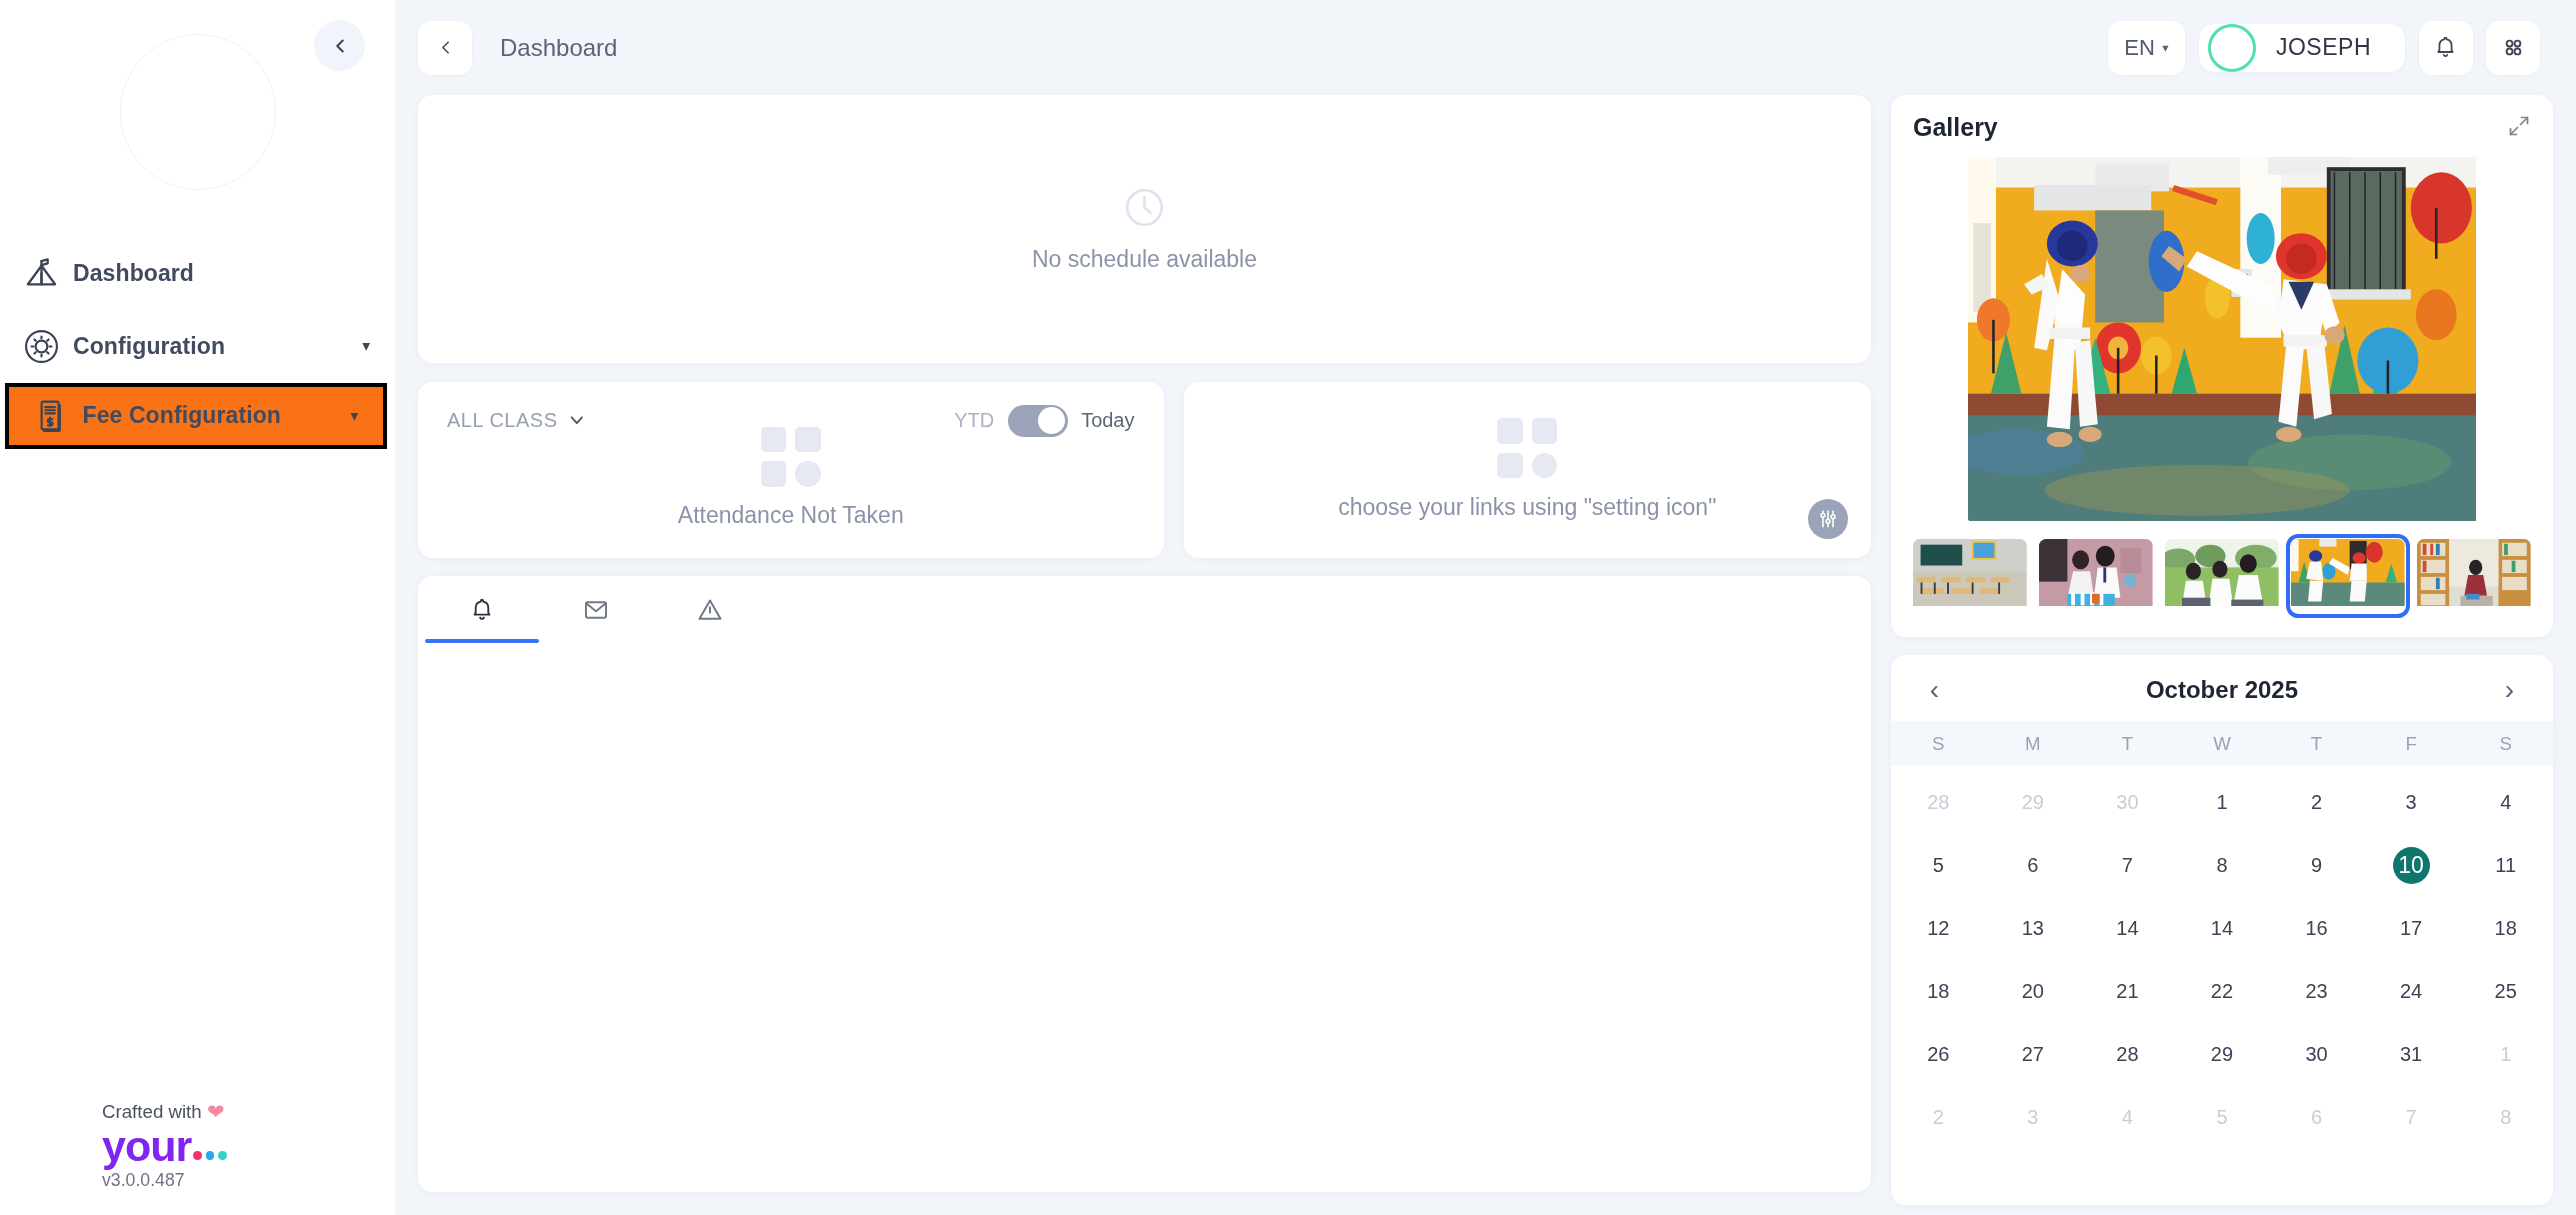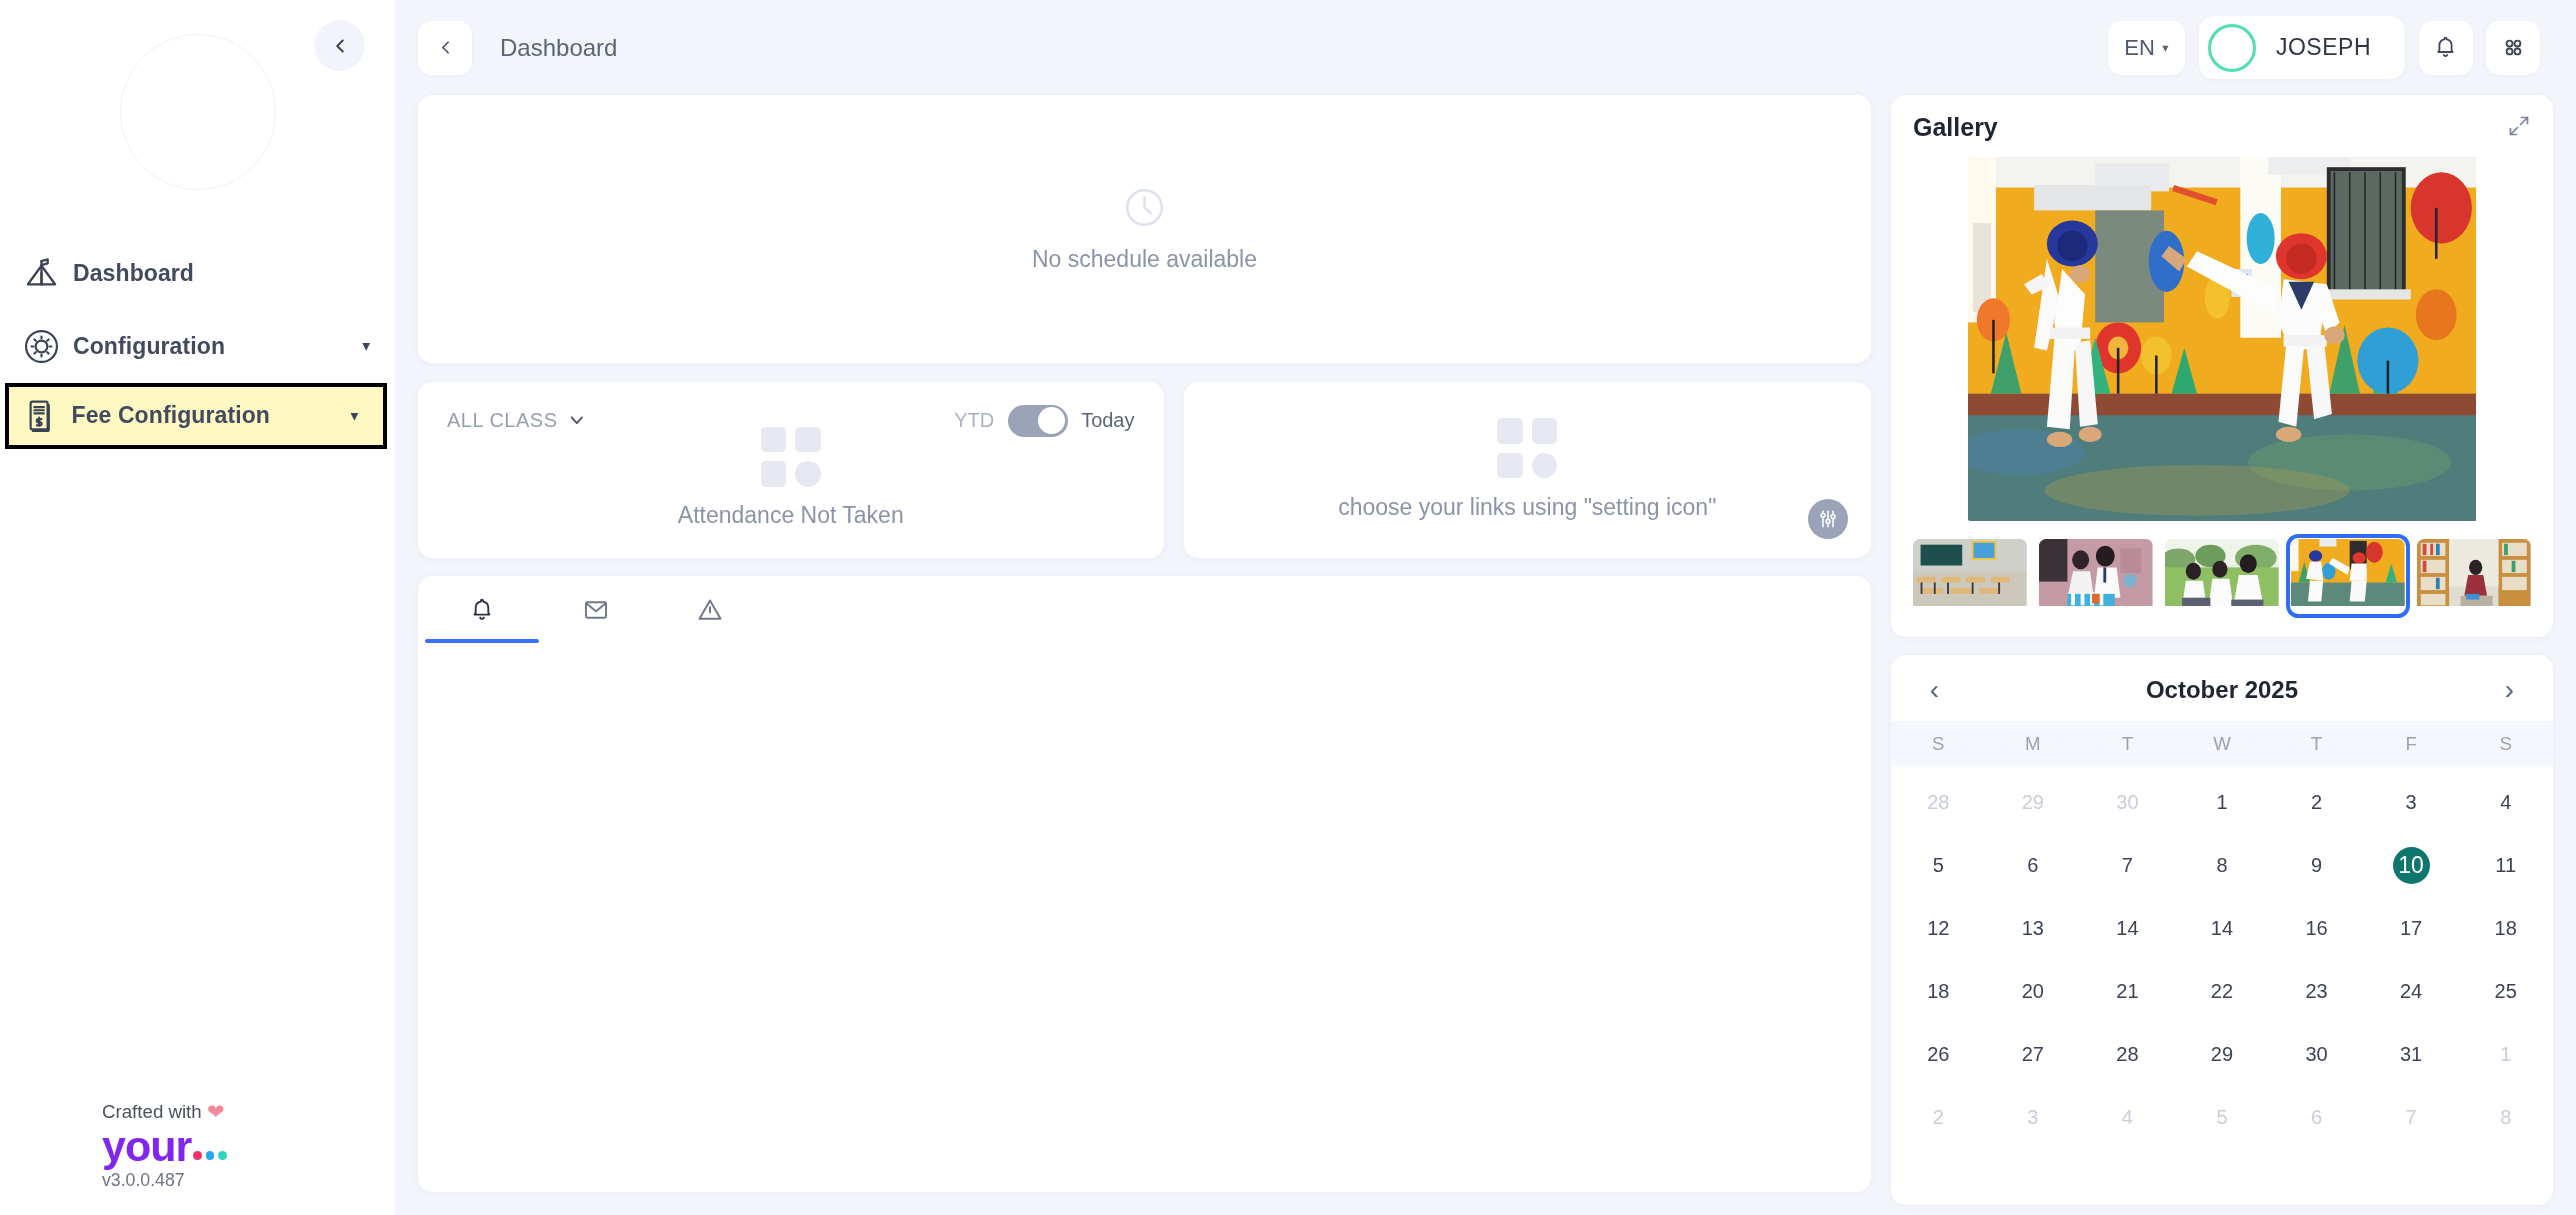--- a/index.html
+++ b/index.html
@@ -35,22 +35,22 @@
     display: flex; align-items: center; height: 73px;
     padding: 0 25px 0 17.7px; cursor: pointer; position: relative;
   }
   .nav-icon { width: 48px; flex: 0 0 48px; display:flex; align-items:center; justify-content:center; }
   .nav-label {
     font-size: 23px; font-weight: bold; color: #424a60;
     letter-spacing: 0.1px; flex: 1; margin-left: 7.3px;
   }
   .nav-caret { font-size: 15.6px; color: #3d4557; margin-left: auto; }
   .nav-item.highlight {
-    border: 4.7px solid #000000; background: #fef9c3;
-    margin-left: 5.2px; margin-right: 7.8px; padding-left: 7px; height: 66px;
+    border: 4.7px solid #000000; background: #f97316;
+    margin-left: 5.2px; margin-right: 7.8px; padding-left: 18px; height: 66px;
   }
 
   .footer {
     position: absolute; left: 0; bottom: 24px; width: 395px;
     display: flex; flex-direction: column; align-items: flex-start; padding-left: 102px;
   }
   .crafted { font-size: 18.7px; color: #4a5160; display: flex; align-items: center; gap: 5.2px; }
   .heart { color: #f4889e; font-size: 21px; }
   .brand { display: flex; align-items: flex-end; margin-top: 3.1px; }
   .brand-text { font-size: 43px; font-weight: bold; color: #8126f0; letter-spacing: -1px; line-height: 0.9; }
@@ -70,21 +70,21 @@
   .page-title { font-size: 24px; color: #5c6475; margin-left: 28px; }
   .topbar-right { margin-left: auto; display: flex; align-items: center; gap: 13.5px; }
   .lang-btn {
     background:#fff; border-radius: 13.5px; height: 54px; padding: 0 16.6px;
     display:flex; align-items:center; gap:7.3px; cursor:pointer;
     box-shadow: 0 1px 4.2px rgba(120,140,180,0.06);
   }
   .lang-txt { font-size: 22px; color: #505a6e; }
   .caret-sm { font-size: 12.5px; color: #5a6275; }
   .user-btn {
-    background:#fff; border-radius: 15.6px; height: 63px; padding: 0 34px 0 9.4px;
+    background:#fff; border-radius: 15.6px; height: 48px; padding: 0 34px 0 9.4px;
     display:flex; align-items:center; gap: 20px; cursor:pointer;
     box-shadow: 0 1px 4.2px rgba(120,140,180,0.06);
   }
   .avatar { width: 48px; height: 48px; border-radius: 50%; border: 3.1px solid #4fe0b0; background:#fff; }
   .user-name { font-size: 23px; color: #2e3546; letter-spacing: 0.5px; }
   .icon-btn {
     width: 54px; height: 54px; border-radius: 13.5px; background:#fff;
     display:flex; align-items:center; justify-content:center; cursor:pointer;
     box-shadow: 0 1px 4.2px rgba(120,140,180,0.06);
   }

